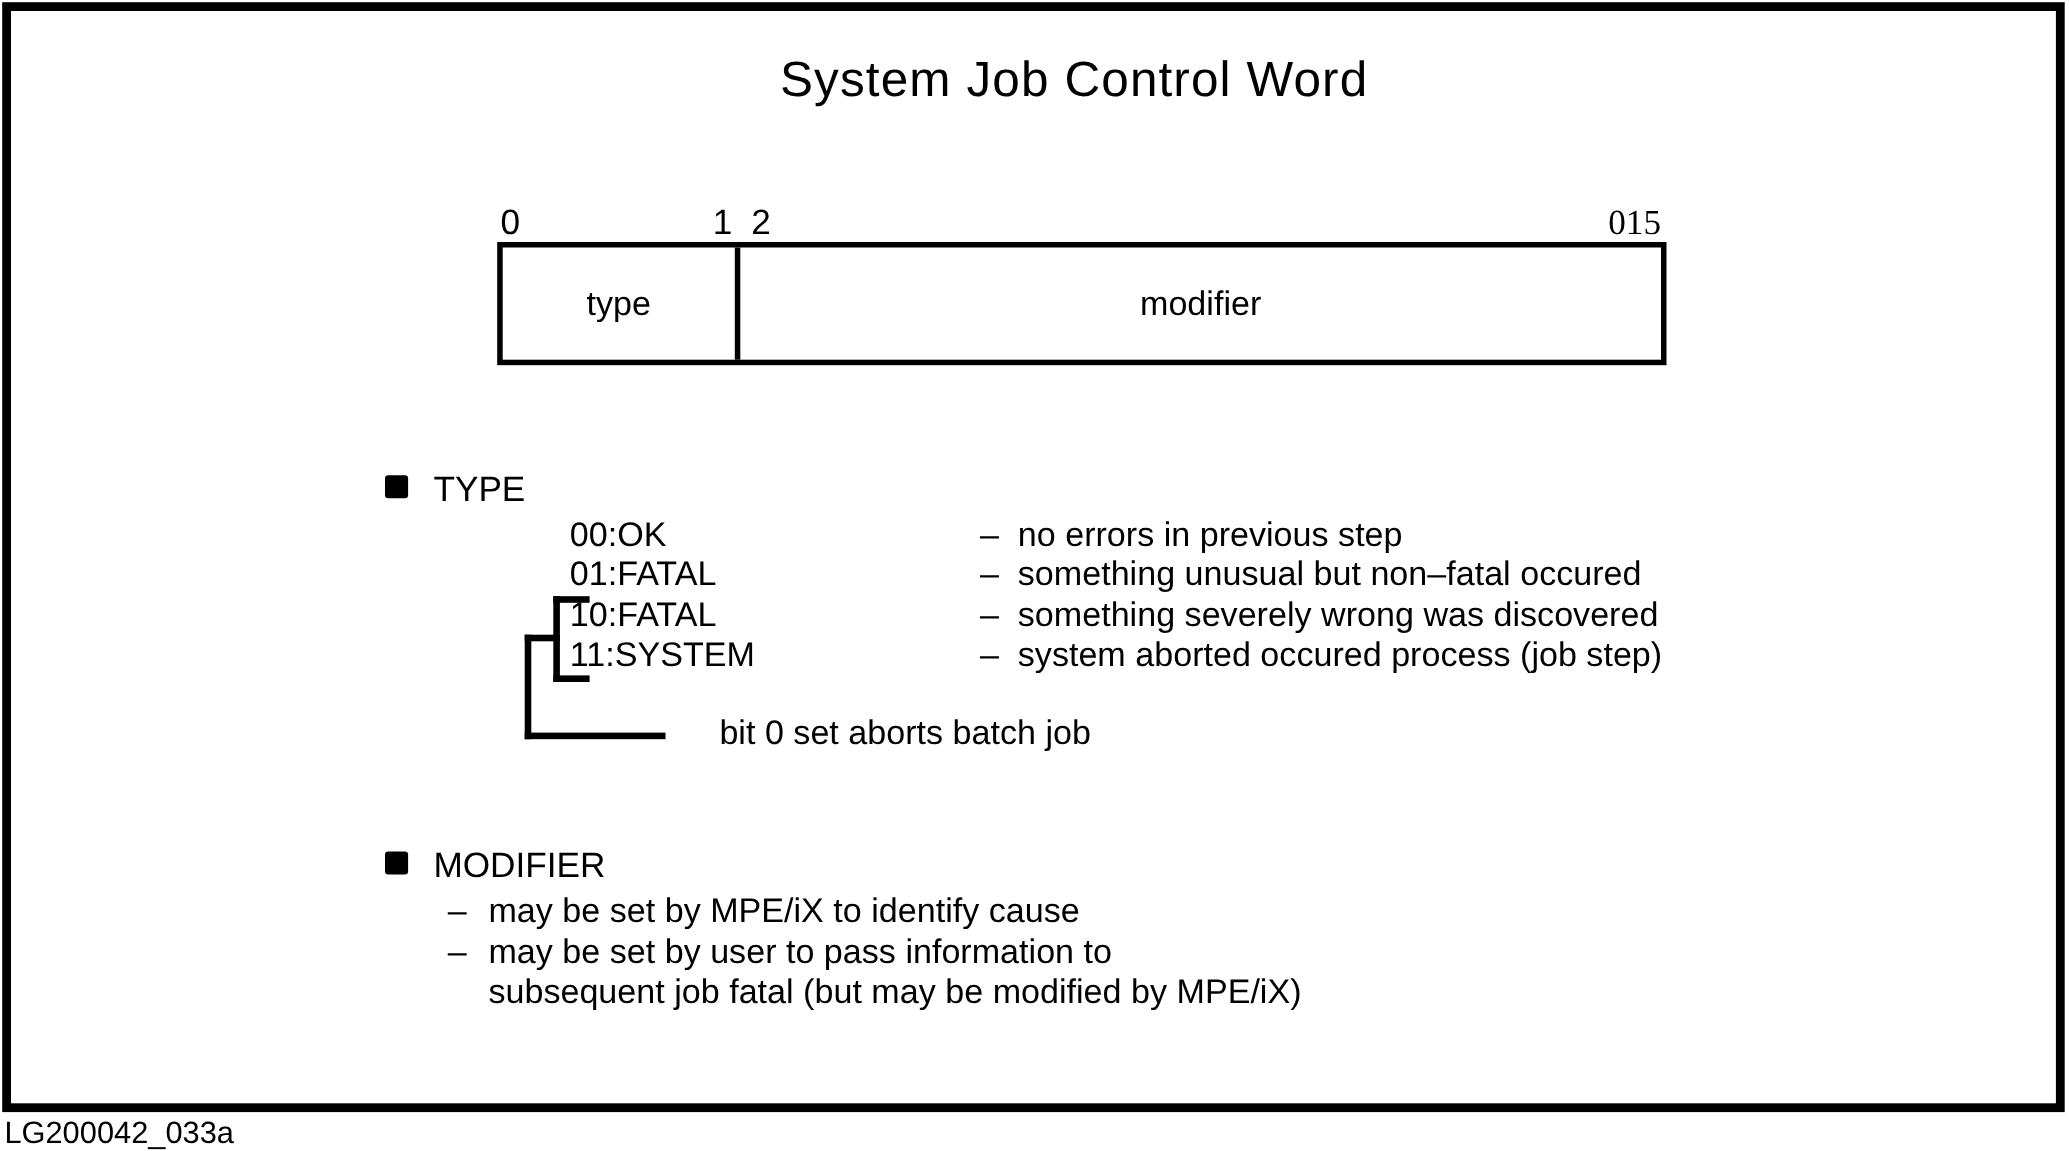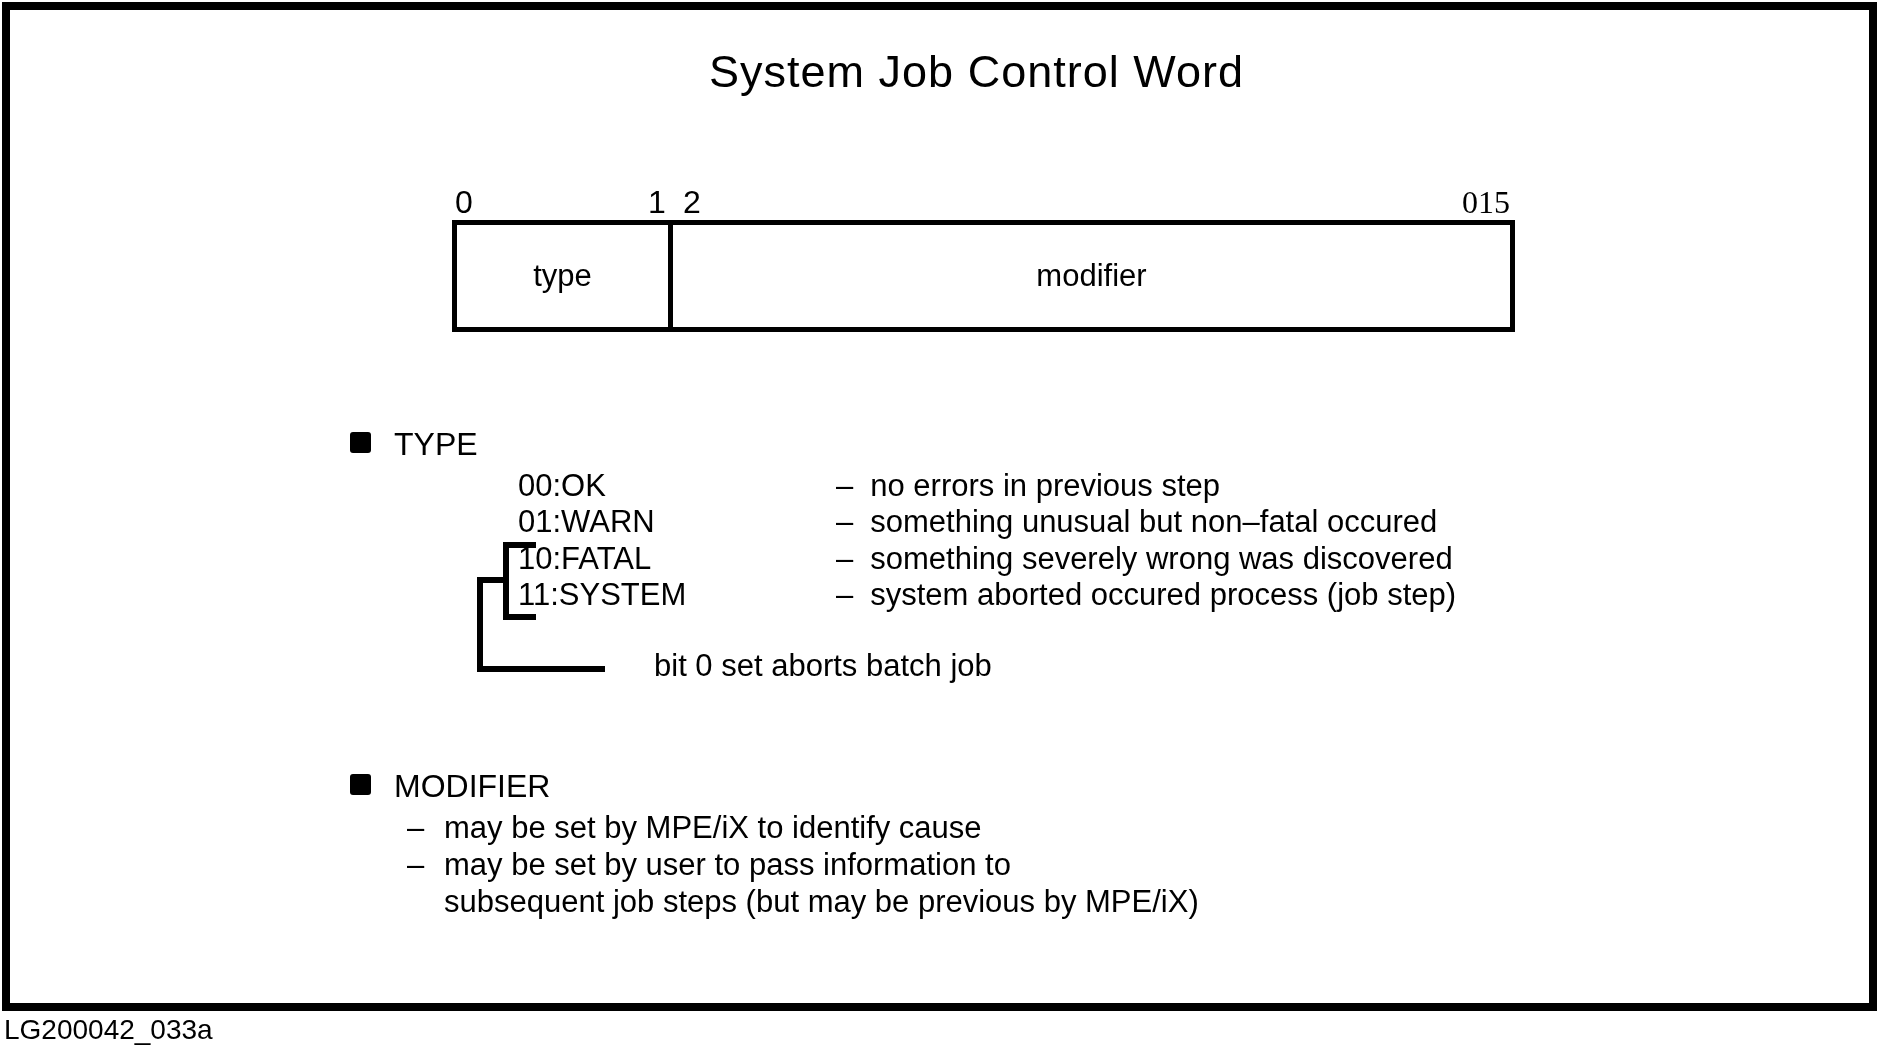--- a/index.html
+++ b/index.html
@@ -56,21 +56,21 @@
   .bullet { width: 21px; height: 21px; background: #000; border-radius: 3px; }
   .bullet-type { left: 350px; top: 432px; }
   .bullet-mod  { left: 350px; top: 774px; }
   .heading { font-size: 32px; white-space: nowrap; }
   .heading-type { left: 394px; top: 426px; }
   .heading-mod  { left: 394px; top: 768px; }
 
   
   .trow { font-size: 31px; white-space: nowrap; }
   .trow .code { position: absolute; left: 518px; }
-  .trow .desc { position: absolute; left: 836px; }
+  .trow .desc { position: absolute; left: 891px; }
   .trow .desc .dash { display: inline-block; margin-right: 17px; }
   .trow-0 { top: 468px; } .trow-1 { top: 504px; }
   .trow-2 { top: 541px; } .trow-3 { top: 577px; }
 
   
   .bar { position: absolute; background: #000; }
 
   .note { left: 654px; top: 648px; font-size: 31px; white-space: nowrap; }
 
   
@@ -109,21 +109,21 @@
 </div>
 
 <div class="abs bullet bullet-type"></div>
 <div class="abs heading heading-type">TYPE</div>
 
 <div class="abs trow trow-0">
   <span class="code">00:OK</span>
   <span class="desc"><span class="dash">–</span><span>no errors in previous step</span></span>
 </div>
 <div class="abs trow trow-1">
-  <span class="code">01:WARN</span>
+  <span class="code">01:FATAL</span>
   <span class="desc"><span class="dash">–</span><span>something unusual but non–fatal occured</span></span>
 </div>
 <div class="abs trow trow-2">
   <span class="code">10:FATAL</span>
   <span class="desc"><span class="dash">–</span><span>something severely wrong was discovered</span></span>
 </div>
 <div class="abs trow trow-3">
   <span class="code">11:SYSTEM</span>
   <span class="desc"><span class="dash">–</span><span>system aborted occured process (job step)</span></span>
 </div>
@@ -143,16 +143,16 @@
 <div class="abs mrow mrow-0">
   <span class="dash">–</span>
   <span class="mtext">may be set by MPE/iX to identify cause</span>
 </div>
 <div class="abs mrow mrow-1">
   <span class="dash">–</span>
   <span class="mtext">may be set by user to pass information to</span>
 </div>
 <div class="abs mrow mrow-2">
   <span class="dash"></span>
-  <span class="mtext">subsequent job steps (but may be previous by MPE/iX)</span>
+  <span class="mtext">subsequent job fatal (but may be modified by MPE/iX)</span>
 </div>
 
 <div class="abs footer-id">LG200042_033a</div>
 
 </body></html>

